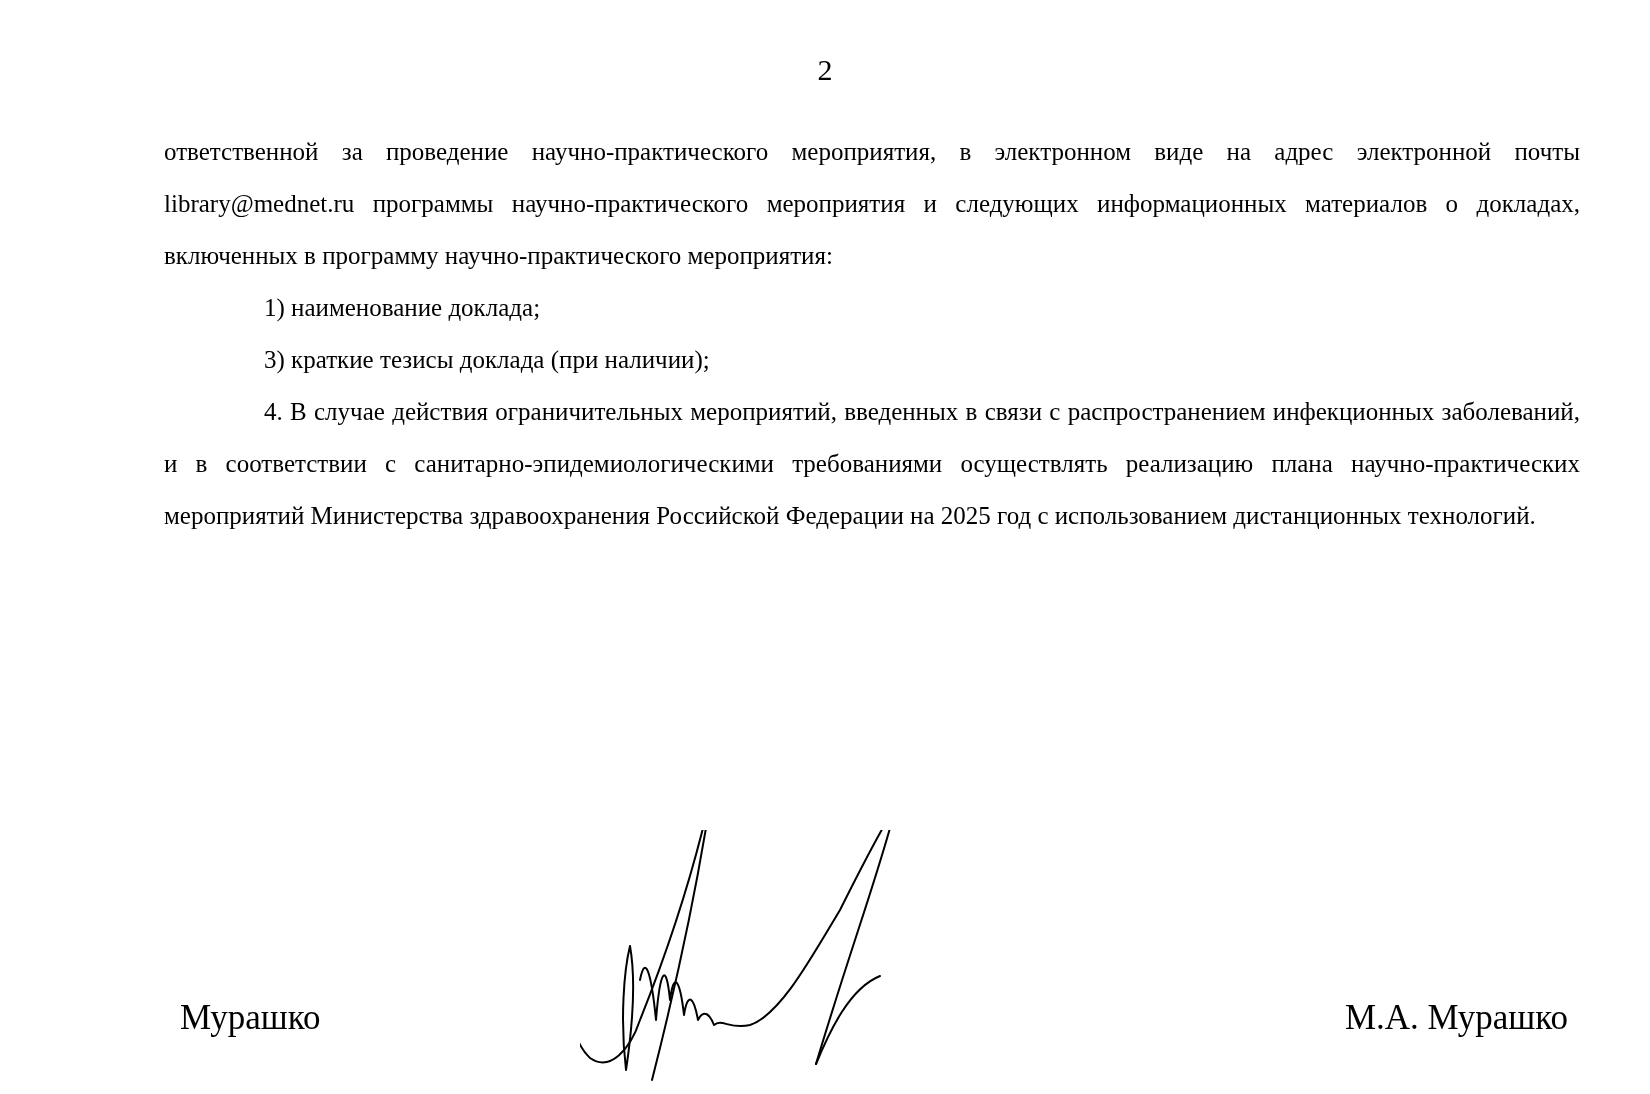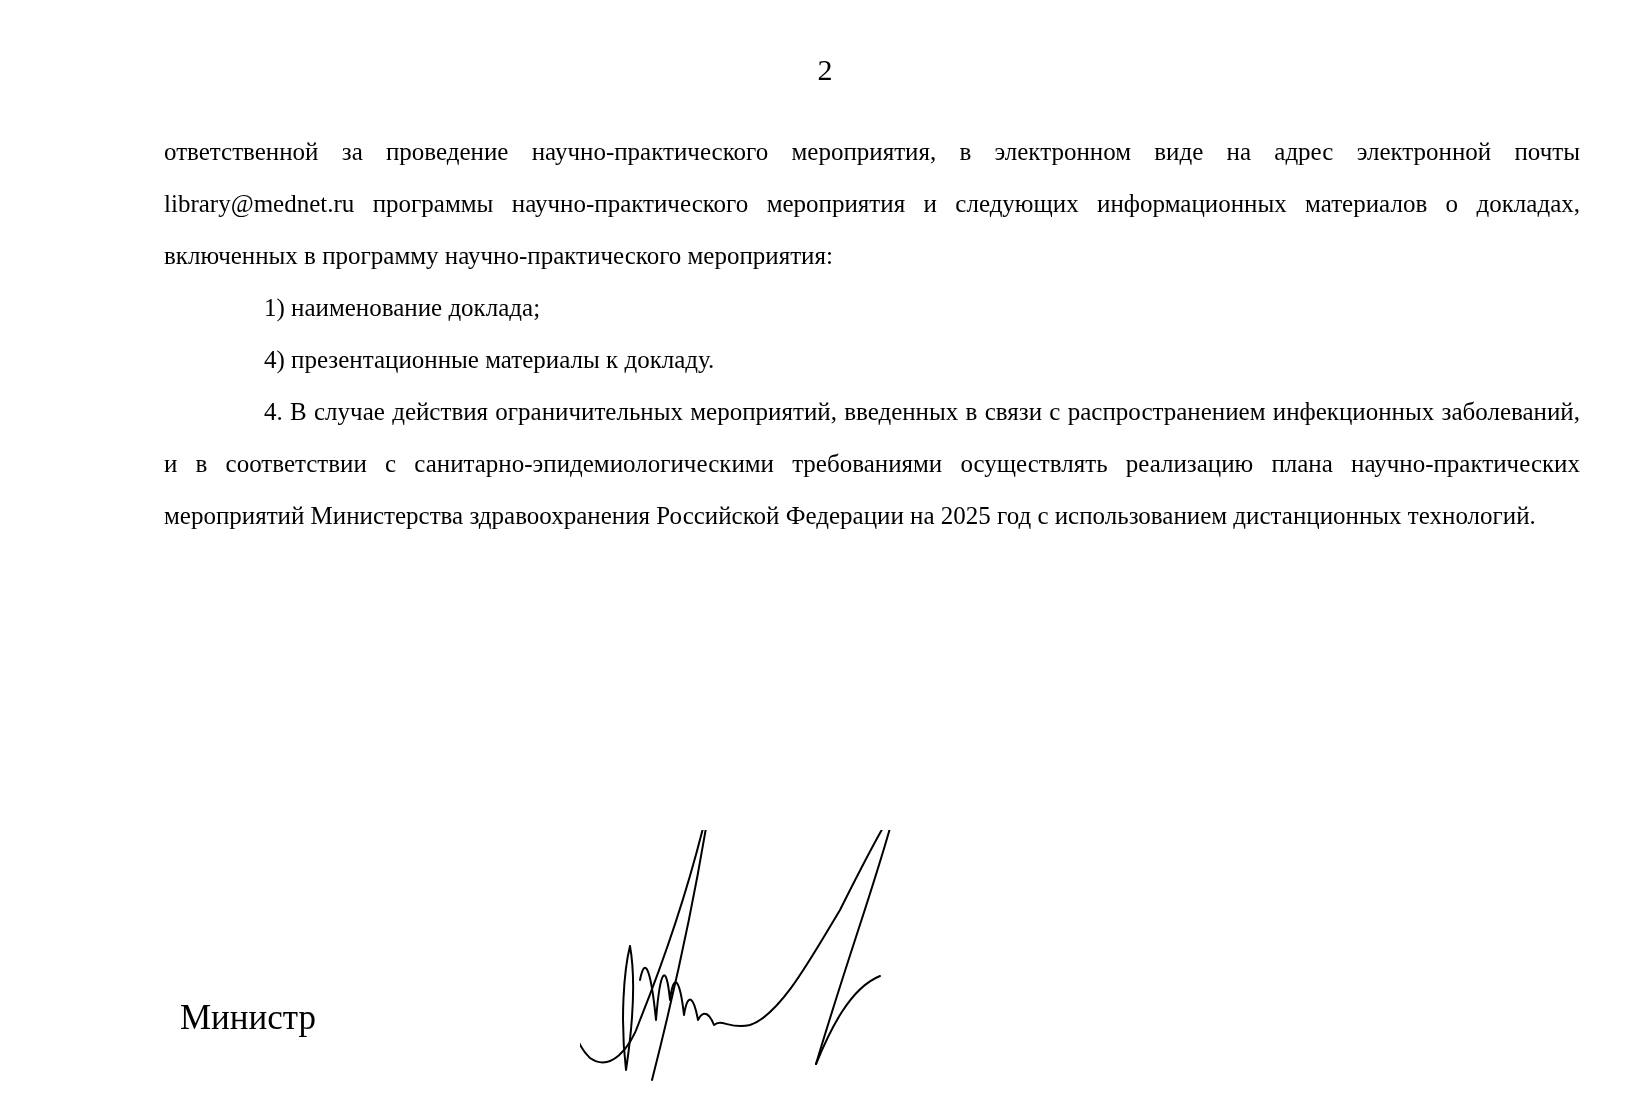--- a/index.html
+++ b/index.html
@@ -68,34 +68,35 @@
   }
 </style>
 </head>
 <body>
 
 <div class="page-number">2</div>
 
 <div class="body-text">
   <p class="para">ответственной за проведение научно-практического мероприятия, в электронном виде на адрес электронной почты library@mednet.ru программы научно-практического мероприятия и следующих информационных материалов о докладах, включенных в программу научно-практического мероприятия:</p>
   <p class="para indent">1) наименование доклада;</p>
-  <p class="para indent">4) презентационные материалы к докладу.</p>
+  <p class="para indent">3) краткие тезисы доклада (при наличии);</p>
   <p class="para indent">4. В случае действия ограничительных мероприятий, введенных в связи с распространением инфекционных заболеваний, и в соответствии с санитарно-эпидемиологическими требованиями осуществлять реализацию плана научно-практических мероприятий Министерства здравоохранения Российской Федерации на 2025 год с использованием дистанционных технологий.</p>
 </div>
 
 <svg class="signature" viewBox="0 0 360 264" xmlns="http://www.w3.org/2000/svg" fill="none" stroke="#000" stroke-width="2" stroke-linecap="round" stroke-linejoin="round">
 
   <path d="M-18,104 C-18,160 -10,210 10,228 C30,242 50,220 60,190 C80,140 110,60 132,-40"></path>
 
   <path d="M132,-40 C120,40 100,140 72,250"></path>
 
   <path d="M50,116 C44,140 40,190 46,240 C52,200 56,150 50,116"></path>
 
   <path d="M60,150 C66,120 72,150 76,190 C80,140 86,130 90,170 C94,140 100,150 104,185 C108,160 114,168 118,190 C124,178 130,185 134,195 C142,188 150,200 170,195 C200,185 230,130 260,80 C280,40 300,0 316,-24"></path>
 
   <path d="M316,-24 C300,40 270,120 236,234"></path>
 
   <path d="M236,234 C250,200 270,158 300,146"></path>
 </svg>
 
 <div class="sign-row">
-  <span class="sign-title">Министр</span>
+  <span class="sign-title">Мурашко</span>
+  <span class="sign-name">М.А. Мурашко</span>
 </div>
 
 </body></html>

